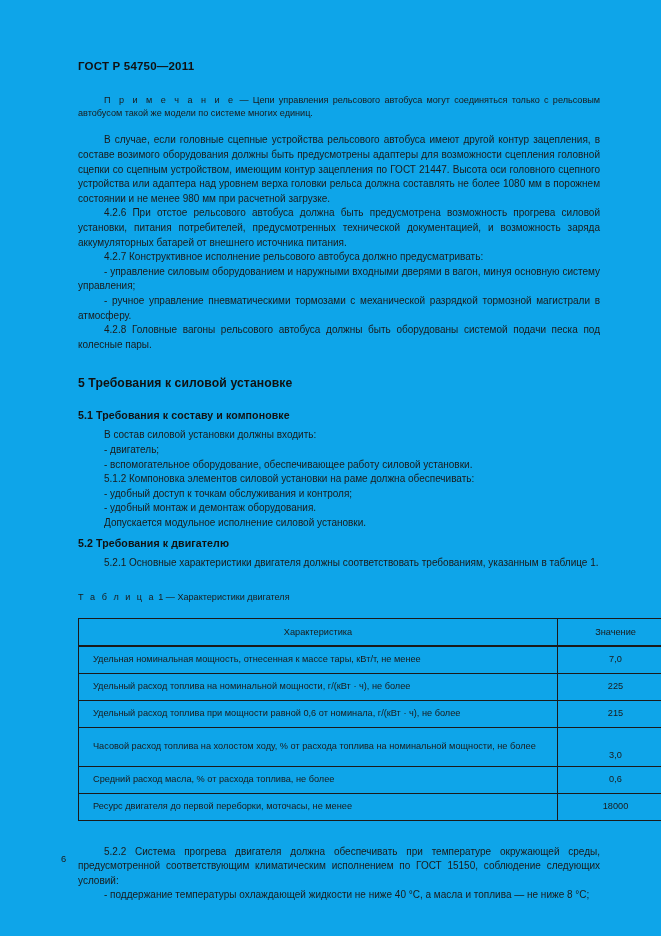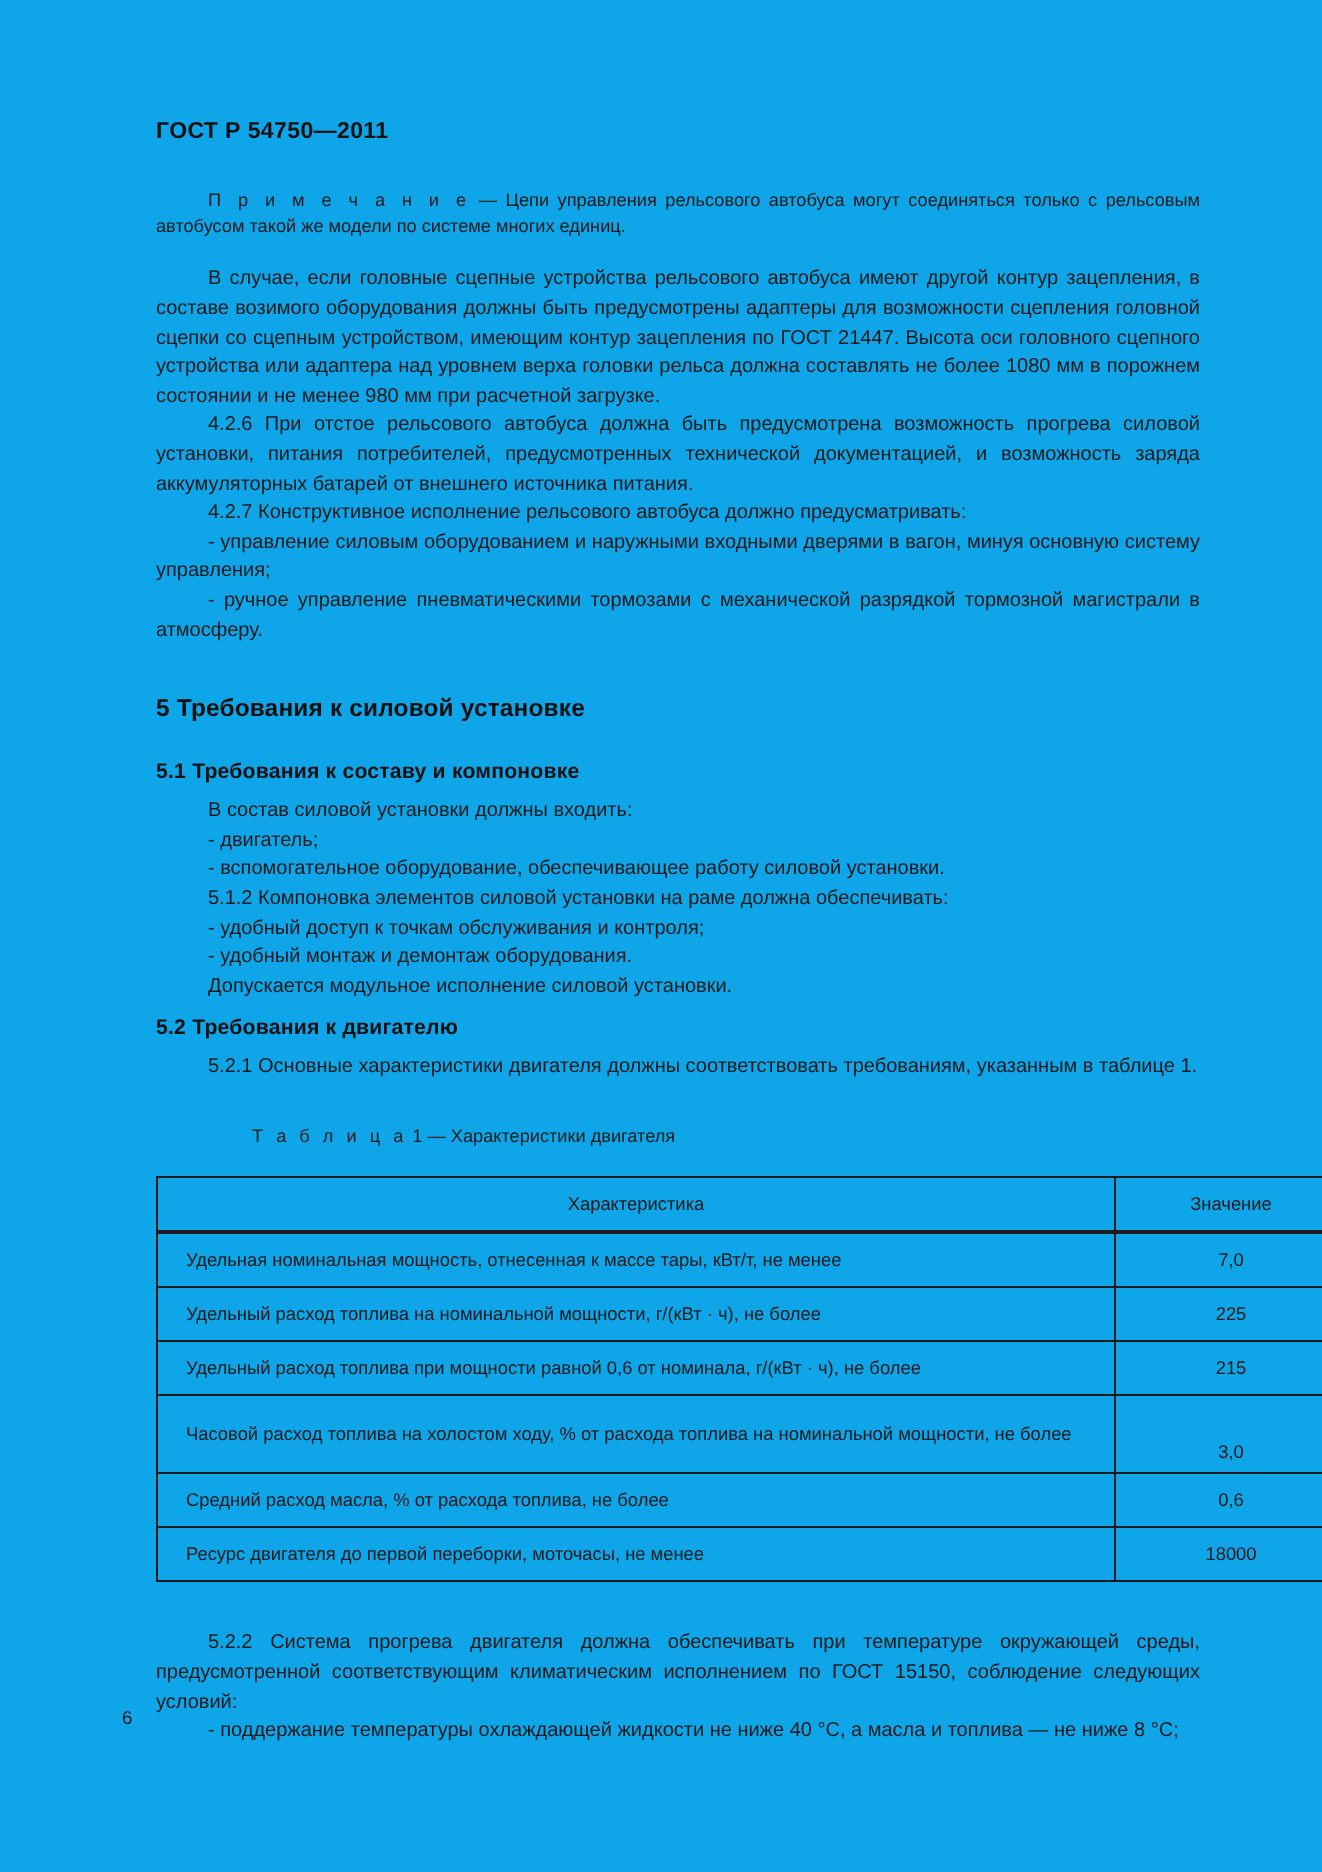--- a/index.html
+++ b/index.html
@@ -73,21 +73,21 @@
     font-weight: bold;
     margin: 0;
     color: #111;
     letter-spacing: 0.1px;
   }
   .table-caption {
     font-size: 9.1px;
     margin: 0;
     color: #1a1a1a;
   }
-  .table-caption .sp-cap { letter-spacing: 2.0px; margin-left: 48px; }
+  .table-caption .sp-cap { letter-spacing: 2.0px; }
   table.spec {
     border-collapse: collapse;
     width: 596px;
     table-layout: fixed;
     font-size: 9.2px;
     color: #1a1a1a;
   }
   table.spec th, table.spec td {
     border: 1px solid #1a1a1a;
     padding: 0;
@@ -134,20 +134,21 @@
 
     <div class="doc-header">ГОСТ Р 54750—2011</div>
 
     <p class="para-note"><span class="sp-note">П р и м е ч а н и е</span><span> — </span><span>Цепи управления рельсового автобуса могут соединяться только с рельсовым автобусом такой же модели по системе многих единиц.</span></p>
 
     <p class="para">В случае, если головные сцепные устройства рельсового автобуса имеют другой контур зацепления, в составе возимого оборудования должны быть предусмотрены адаптеры для возможности сцепления головной сцепки со сцепным устройством, имеющим контур зацепления по ГОСТ 21447. Высота оси головного сцепного устройства или адаптера над уровнем верха головки рельса должна составлять не более 1080 мм в порожнем состоянии и не менее 980 мм при расчетной загрузке.</p>
     <p class="para">4.2.6  При отстое рельсового автобуса должна быть предусмотрена возможность прогрева силовой установки, питания потребителей, предусмотренных технической документацией, и возможность заряда аккумуляторных батарей от внешнего источника питания.</p>
     <p class="para">4.2.7  Конструктивное исполнение рельсового автобуса должно предусматривать:</p>
     <p class="dash-item">-  управление силовым оборудованием и наружными входными дверями в вагон, минуя основную систему управления;</p>
     <p class="dash-item">-  ручное управление пневматическими тормозами с механической разрядкой тормозной магистрали в атмосферу.</p>
+    <p class="para">4.2.8  Головные вагоны рельсового автобуса должны быть оборудованы системой подачи песка под колесные пары.</p>
 
     <div class="gap-xl"></div>
 
     <h2 class="sect">5  Требования к силовой установке</h2>
 
     <div class="gap-lg"></div>
 
     <h3 class="subsect">5.1  Требования к составу и компоновке</h3>
 
     <div class="gap-sm"></div>

